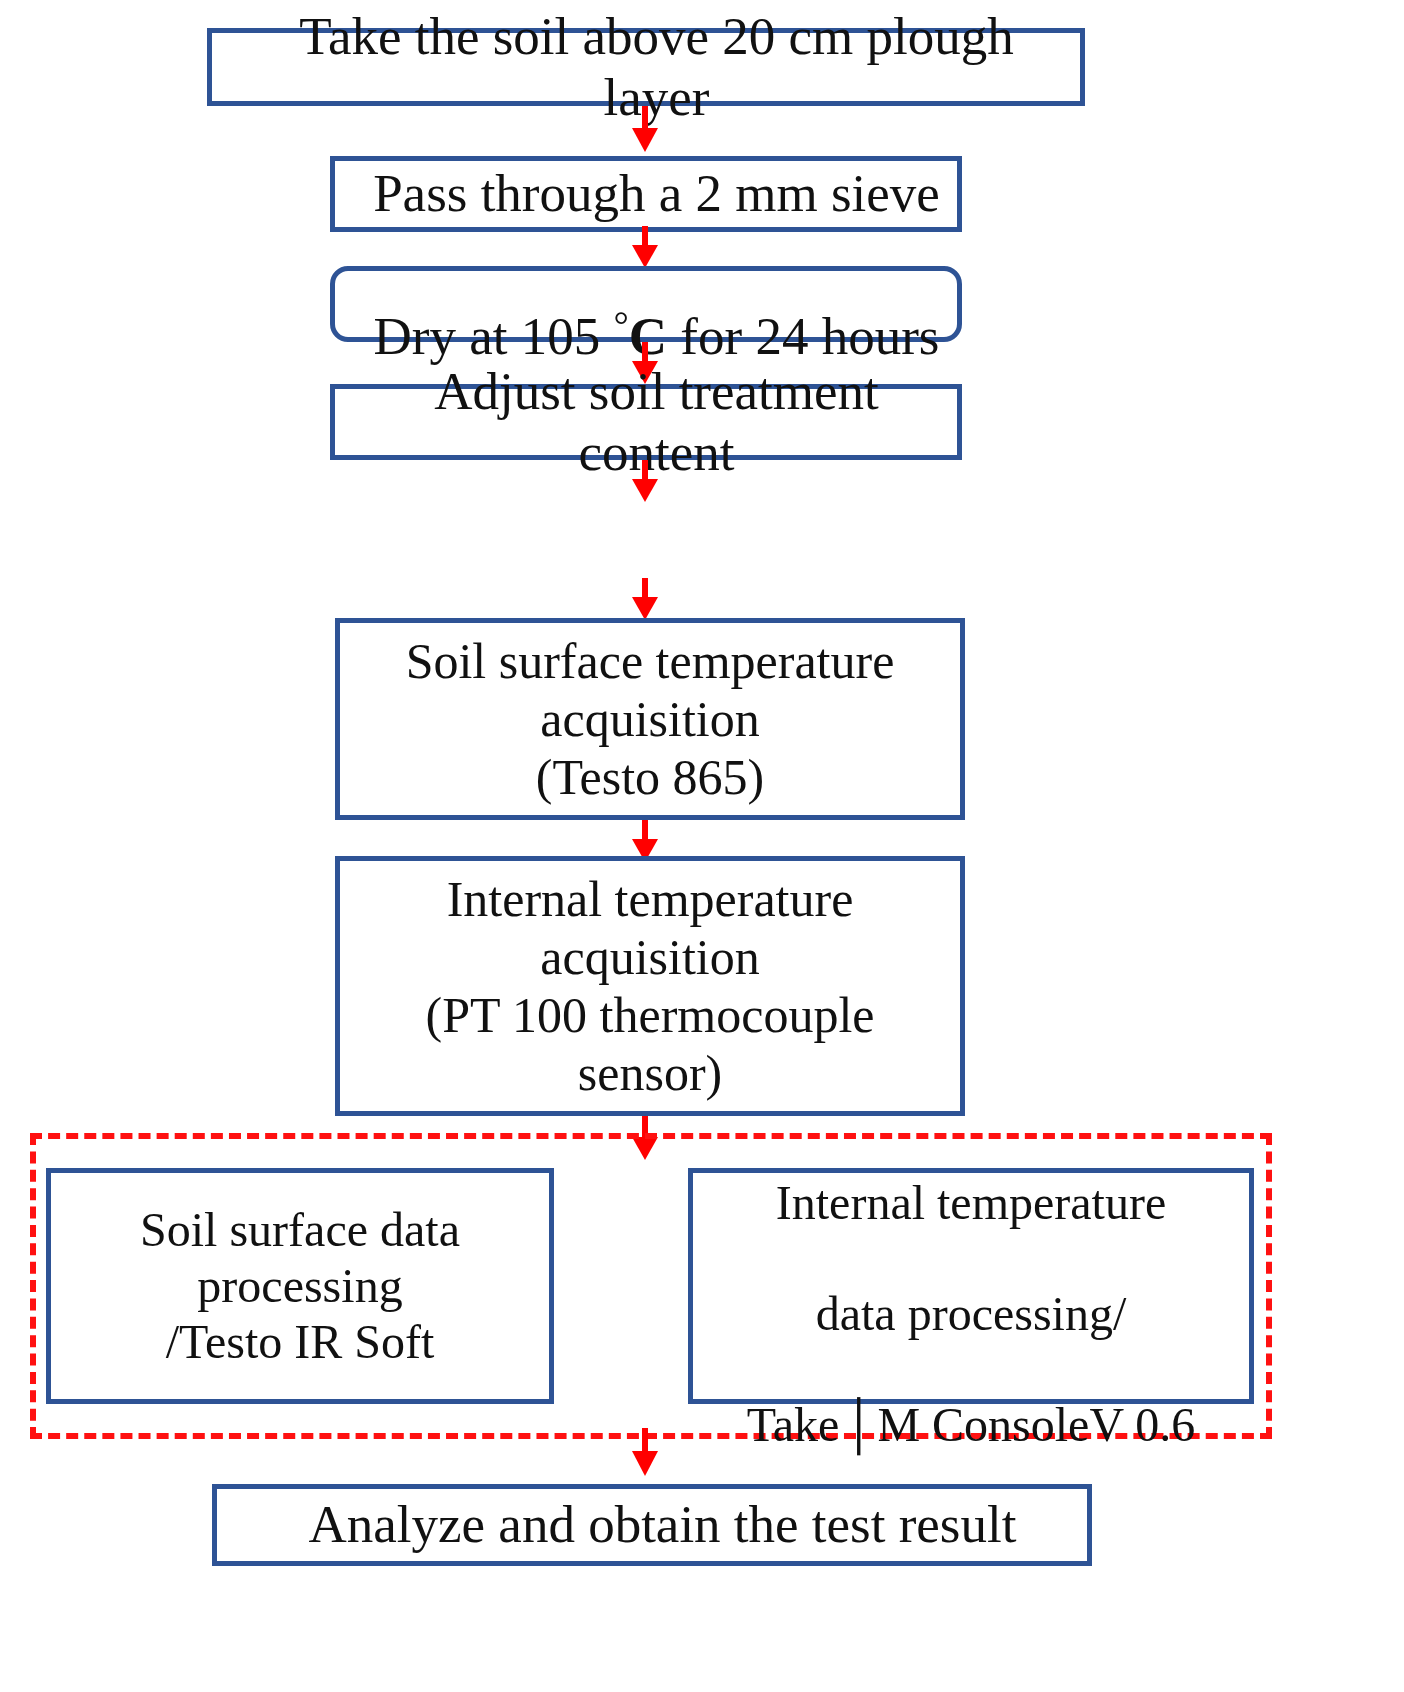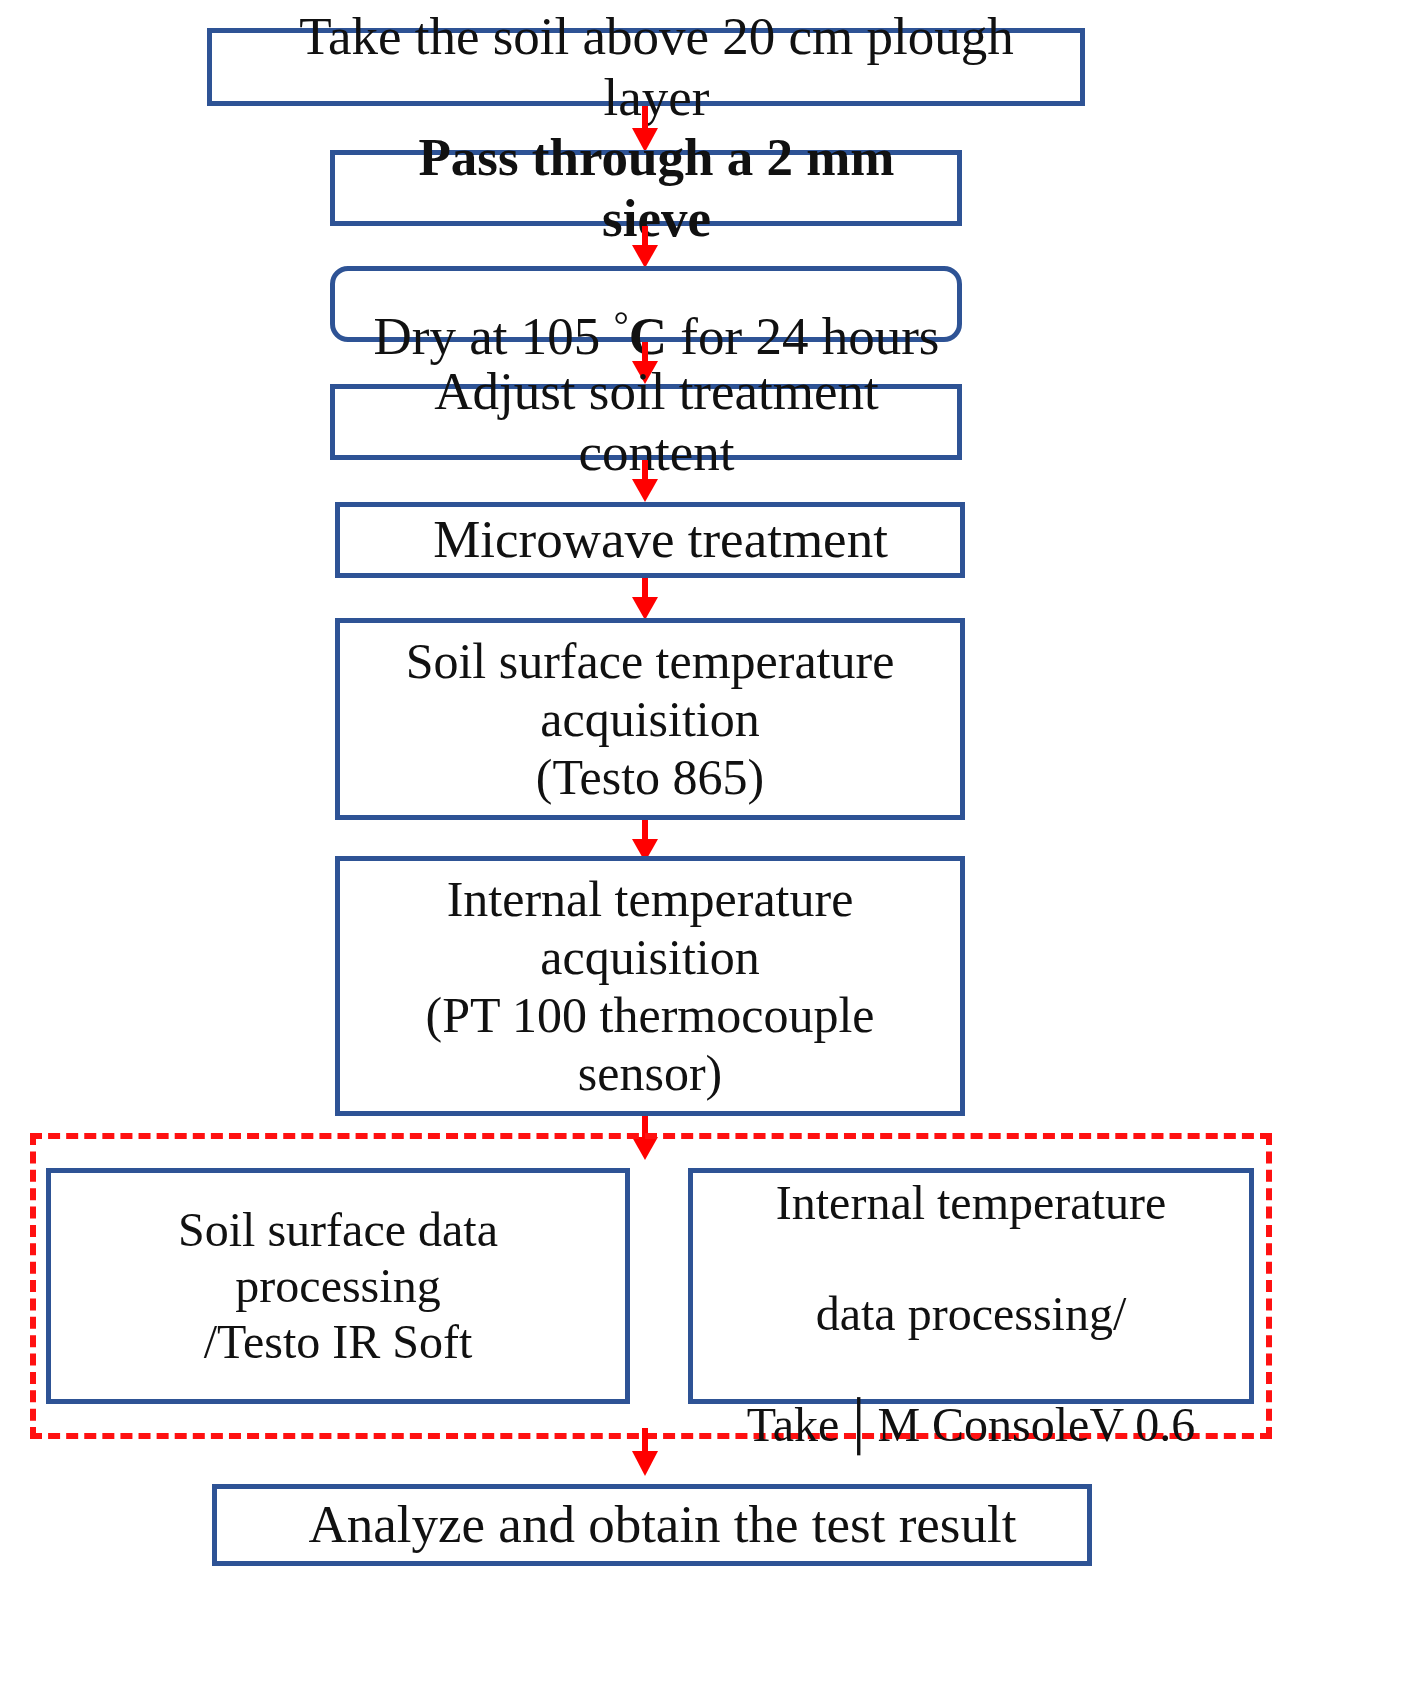--- a/index.html
+++ b/index.html
@@ -75,21 +75,21 @@
     <span class="txt">Take the soil above 20 cm plough layer</span>
   </div>
 
   <div class="arrow" style="left:628px; top:106px; height:46px;">
     <svg viewBox="0 0 34 46" preserveAspectRatio="none">
       <line x1="17" y1="0" x2="17" y2="30" stroke="#FF0000" stroke-width="6"></line>
       <polygon points="17,46 4,22 30,22" fill="#FF0000"></polygon>
     </svg>
   </div>
 
-  <div class="node fs-one" style="left:330px; top:150px; width:632px; height:76px;font-weight:bold;">
+  <div class="node fs-one" style="left:330px; top:156px; width:632px; height:76px;">
     <span class="txt">Pass through a 2 mm sieve</span>
   </div>
 
   <div class="arrow" style="left:628px; top:226px; height:42px;">
     <svg viewBox="0 0 34 42" preserveAspectRatio="none">
       <line x1="17" y1="0" x2="17" y2="26" stroke="#FF0000" stroke-width="6"></line>
       <polygon points="17,42 4,19 30,19" fill="#FF0000"></polygon>
     </svg>
   </div>
 
@@ -110,23 +110,20 @@
     <span class="txt">Adjust soil treatment content</span>
   </div>
 
   <div class="arrow" style="left:628px; top:460px; height:42px;">
     <svg viewBox="0 0 34 42" preserveAspectRatio="none">
       <line x1="17" y1="0" x2="17" y2="26" stroke="#FF0000" stroke-width="6"></line>
       <polygon points="17,42 4,19 30,19" fill="#FF0000"></polygon>
     </svg>
   </div>
 
-  <div class="node fs-one" style="left:335px; top:502px; width:630px; height:76px;">
-    <span class="txt">Microwave treatment</span>
-  </div>
 
   <div class="arrow" style="left:628px; top:578px; height:42px;">
     <svg viewBox="0 0 34 42" preserveAspectRatio="none">
       <line x1="17" y1="0" x2="17" y2="26" stroke="#FF0000" stroke-width="6"></line>
       <polygon points="17,42 4,19 30,19" fill="#FF0000"></polygon>
     </svg>
   </div>
 
   <div class="node fs-multi" style="left:335px; top:618px; width:630px; height:202px;">
     <span class="txt">Soil surface temperature
@@ -150,21 +147,21 @@
 
   <div class="arrow" style="left:628px; top:1116px; height:44px;">
     <svg viewBox="0 0 34 44" preserveAspectRatio="none">
       <line x1="17" y1="0" x2="17" y2="28" stroke="#FF0000" stroke-width="6"></line>
       <polygon points="17,44 4,21 30,21" fill="#FF0000"></polygon>
     </svg>
   </div>
 
   <div class="dash-group" style="left:30px; top:1133px; width:1242px; height:306px;"></div>
 
-  <div class="node fs-proc" style="left:46px; top:1168px; width:584px; height:236px;">
+  <div class="node fs-proc" style="left:46px; top:1168px; width:508px; height:236px;">
     <span class="txt">Soil surface data
 processing
 /Testo IR Soft</span>
   </div>
 
   <div class="node fs-proc" style="left:688px; top:1168px; width:566px; height:236px;">
     <span class="txt">
       <span>Internal  temperature</span><br>
       <span>data processing/</span><br>
       <span>Take</span><span class="vbar">│</span><span>M ConsoleV 0.6</span>

